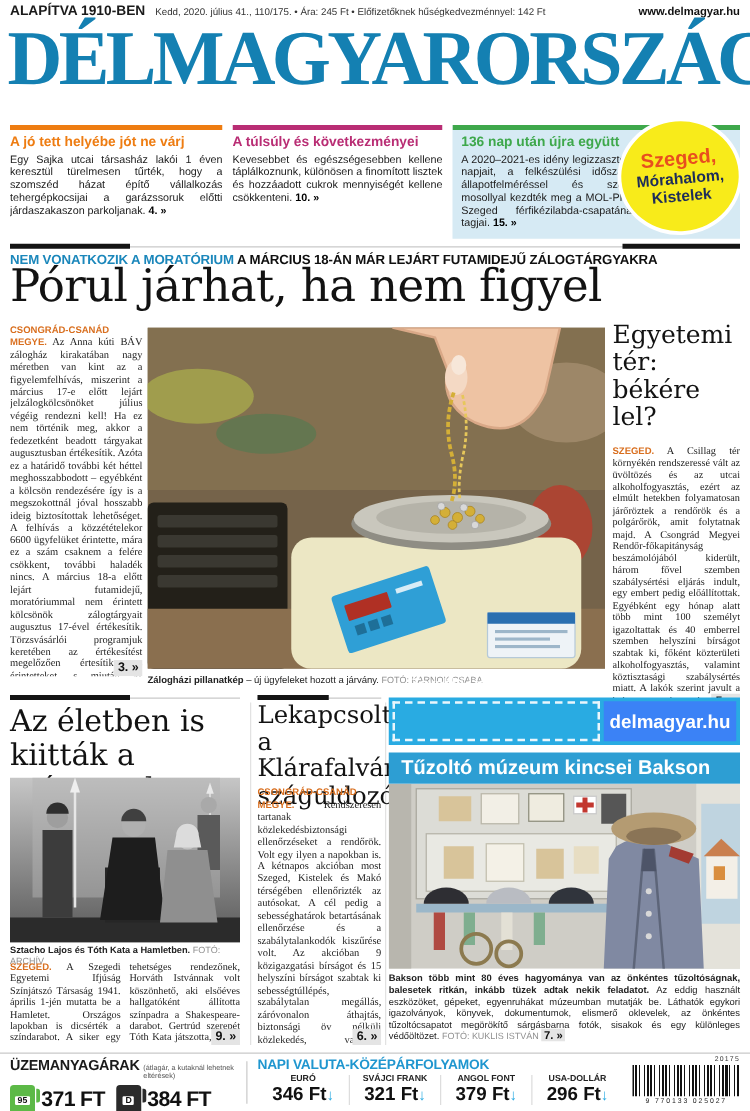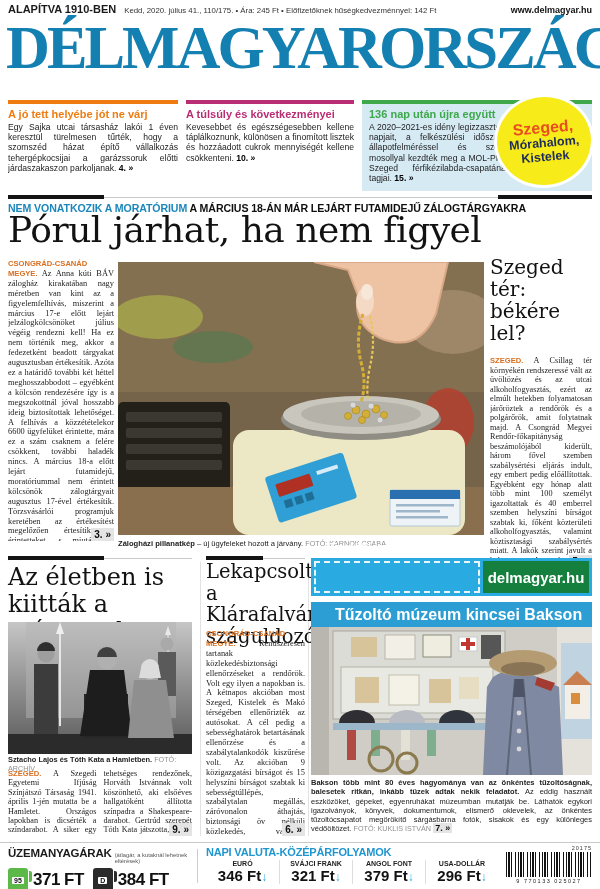--- a/index.html
+++ b/index.html
@@ -89,26 +89,26 @@
   #speeding-headline{left:206px;top:561px;width:102px;font-family:"DejaVu Serif",serif;
                      font-size:19.5px;line-height:21.5px;color:#121212;}
   #speeding-body{left:206px;top:629px;width:99px;height:207px;}
 
   
   #promo{left:311px;top:558px;width:281px;height:38px;background:#29abe2;display:flex;
          padding:3px;box-sizing:border-box;}
   .promo-left{flex:1;border:2px dashed rgba(255,255,255,.9);display:flex;flex-direction:column;
               justify-content:center;align-items:center;color:#fff;font-weight:bold;
               font-size:11px;line-height:12.5px;gap:48px;}
-  .promo-site{width:106px;background:#15803d;color:#fff;display:flex;align-items:center;
+  .promo-site{width:106px;background:#3b82f6;color:#fff;display:flex;align-items:center;
               justify-content:center;font-weight:bold;font-size:15px;margin-left:3px;}
 
   
   #fire-title{left:311px;top:602px;width:281px;height:25px;background:#2d9ed3;color:#fff;
-              font-weight:bold;font-size:16px;line-height:25px;padding-left:24px;box-sizing:border-box;
+              font-weight:bold;font-size:16px;line-height:25px;padding-left:10px;box-sizing:border-box;
               white-space:nowrap;overflow:hidden;}
   #fire-photo{left:311px;top:627px;width:281px;height:148px;}
   #fire-caption{left:311px;top:778px;width:281px;font-size:7.5px;line-height:9.3px;
                 text-align:justify;color:#222;}
 
   
   #footer-rule{top:842px;left:0;width:600px;}
   #fuel{left:8px;top:847px;width:184px;}
   .fuel-head{display:flex;align-items:baseline;gap:3px;}
   .fuel-title{font-weight:bold;font-size:11.5px;letter-spacing:-0.2px;}
@@ -247,21 +247,21 @@
         <rect x="278" y="254" width="52" height="2.5" fill="#9db6c9"></rect>
       </g>
     </svg>
   </div>
   <div class="abs" id="lead-caption">
     <span class="cap-b">Zálogházi pillanatkép</span><span> – új ügyfeleket hozott a járvány.</span>
     <span class="credit">FOTÓ: KARNOK CSABA</span>
   </div>
 
   <div class="abs" id="star-col">
-    <h2 id="star-headline" style="font-weight:normal">Szeged tér: békére lel?</h2>
+    <h2 id="star-headline" style="font-weight:normal">Egyetemi tér: békére lel?</h2>
     <div class="newsbody" id="star-body" style="position:relative">
       <span class="loc-tag">SZEGED.</span><span> A Csillag tér környékén rendszeressé vált az üvöltözés és az utcai alkoholfogyasztás, ezért az elmúlt hetekben folyamatosan járőröztek a rendőrök és a polgárőrök, amit folytatnak majd. A Csongrád Megyei Rendőr-főkapitányság beszámolójából kiderült, három fővel szemben szabálysértési eljárás indult, egy embert pedig előállítottak. Egyébként egy hónap alatt több mint 100 személyt igazoltattak és 40 emberrel szemben helyszíni bírságot szabtak ki, főként közterületi alkoholfogyasztás, valamint köztisztasági szabálysértés miatt. A lakók szerint javult a helyzet. A lapunknak panaszkodó édesanya szerint még mindig vannak olyan éjszakák, amikor nem tudnak aludni a randalírozók miatt, de már nem mindennapos ez a probléma. A Szeged-Tarján Polgárőr Egyesület elnöke szerint főleg a délutáni, kora esti órák voltak kritikusak, de a fokozott járőrtevékenység és a padok felszedése jelentősen csökkentette a téren tartózkodó rendbontók számát. A főkapitányság azt kéri a lakóktól, hogy amennyiben rendőri intézkedésre okot adó cselekményt észlelnek, hívják a 112-t.</span>
       <span class="ref-box">5. »</span>
     </div>
   </div>
 
   <div class="abs hrule" id="rule2a"></div>
   <div class="abs blackbar" id="rule2a-b"></div>
   <div class="abs hrule" id="rule2b"></div>
   <div class="abs blackbar" id="rule2b-b"></div>

